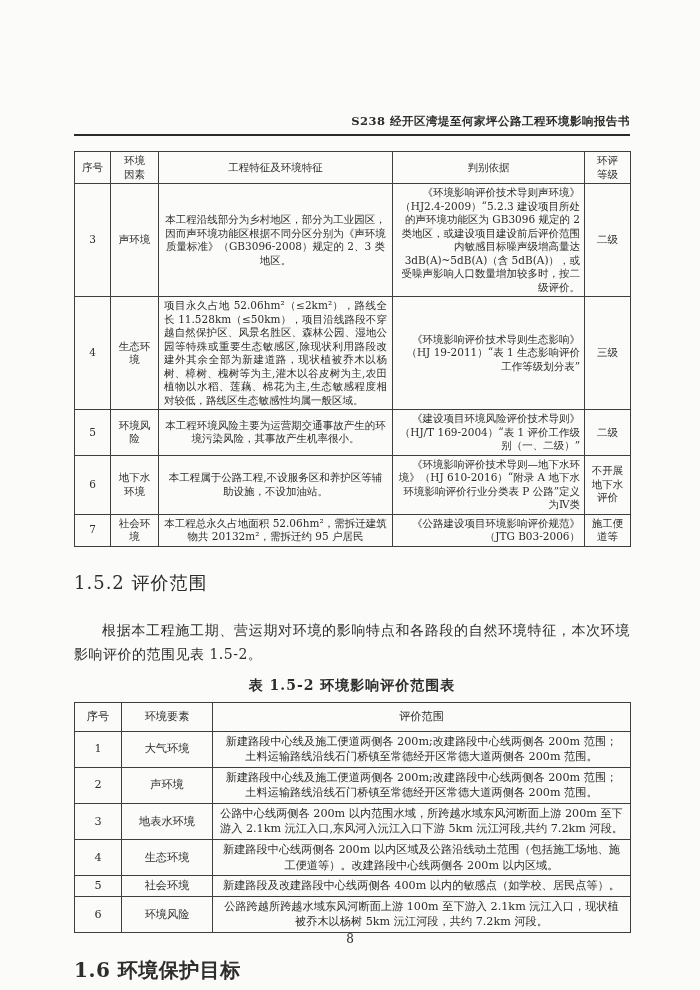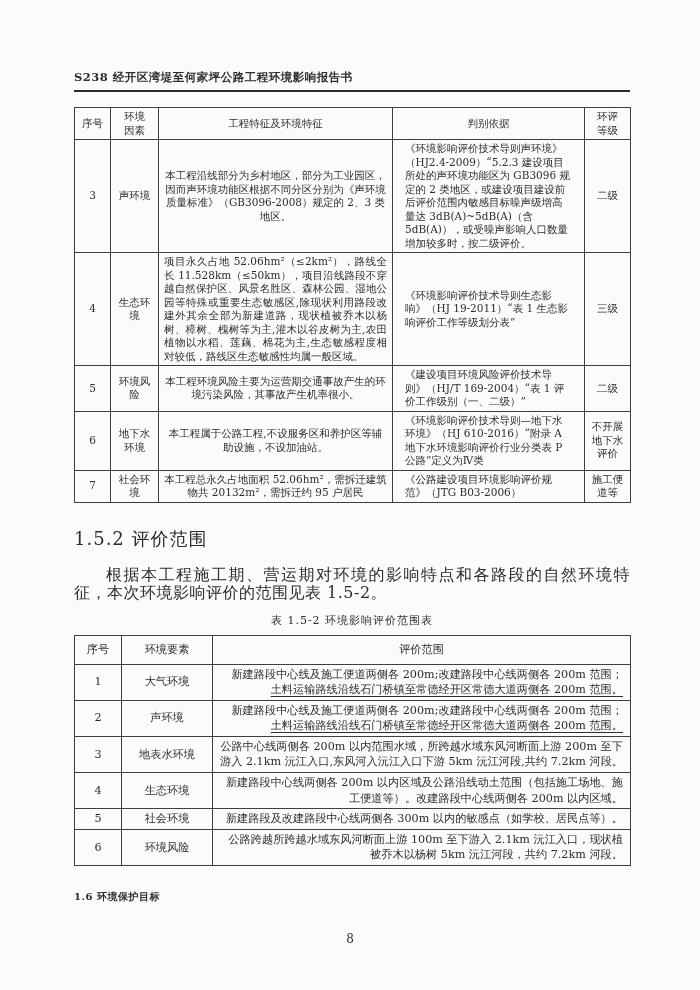--- a/index.html
+++ b/index.html
@@ -11,54 +11,55 @@
     font-family:"DejaVu Serif","Liberation Serif",serif;
     color:#2e2d2b;
     overflow:hidden;
     box-sizing:border-box;
   }
   .content { margin:0 70px 0 74px; width:556px; }
 
   .doc-header {
     padding-top:70px;
     padding-bottom:5px;
-    text-align:left;
+    text-align:right;
     font-size:11.5px;
     font-weight:600;
     letter-spacing:.5px;
     border-bottom:2px solid #2b2a28;
+    margin-top:44px;
   }
 
   table { border-collapse:collapse; table-layout:fixed; width:556px; }
   .t1 { margin-top:15px; font-size:10.5px; line-height:13.5px; border:1.5px solid #33312e; }
   .t2 { margin-top:4px;  font-size:11.2px; line-height:15.6px; border:1.5px solid #33312e; }
   th, td { border:1px solid #403e3a; vertical-align:middle; padding:2px 3px; }
   th { font-weight:400; text-align:center; white-space:pre-line; }
   .t1 th { height:26px; }
   .t2 th { height:24px; }
 
   .cell-center { text-align:center; }
-  .t1 td.col-basis { text-align:left; padding:2px 12px;margin-left:25px; }
+  .t1 td.col-basis { text-align:right; padding:2px 4px;margin-left:25px; }
   .t1 td.col-feature { text-align:center; padding:2px 5px; }
   
   .t1 tbody tr:nth-child(2) td.col-feature { text-align:justify; }
-  .t2 td.col-scope { text-align:right; padding:2px 7px; }
-  .u { display:block; text-decoration:underline; text-decoration-thickness:1px; text-underline-offset:3px; }
+  .t2 td.col-scope { text-align:center; padding:2px 7px; }
+  .u { display:block; text-decoration-thickness:1px; text-underline-offset:3px; }
 
   .sec-heading { margin-top:24px; font-size:18px; letter-spacing:1px; }
-  .sec-heading.bold { font-weight:bold; font-size:10px; letter-spacing:.5px; }
+  .sec-heading.bold { font-weight:bold; font-size:20px; letter-spacing:.5px; }
   .body-para {
-    margin:15px 0 0 0;
+    margin:23px 0 0 0;
     text-indent:2em;
-    font-size:16px;
-    line-height:18px;
+    font-size:14px;
+    line-height:24px;
     text-align:justify;
     letter-spacing:.5px;
   }
-  .tbl-caption { margin:11px 0 7px 0; text-align:center; font-weight:normal; font-size:11px; letter-spacing:1px; }
+  .tbl-caption { margin:11px 0 7px 0; text-align:center; font-weight:bold; font-size:14px; letter-spacing:1px; }
   .page-number { position:absolute; bottom:44px; left:0; width:100%; text-align:center; font-size:12px; }
 </style>
 </head>
 <body>
 
 <div class="page">
   <div class="content">
 
     <div class="doc-header">
       <span>S238 经开区湾堤至何家坪公路工程环境影响报告书</span>
@@ -156,21 +157,21 @@
             <td class="col-scope"><span class="scope-main">公路中心线两侧各 200m 以内范围水域，所跨越水域东风河断面上游 200m 至下游入 2.1km 沅江入口,东风河入沅江入口下游 5km 沅江河段,共约 7.2km 河段。</span><span class="u"></span></td>
           </tr>
           <tr>
             <td class="cell-center col-no">4</td>
             <td class="cell-center col-element">生态环境</td>
             <td class="col-scope"><span class="scope-main">新建路段中心线两侧各 200m 以内区域及公路沿线动土范围（包括施工场地、施工便道等）。改建路段中心线两侧各 200m 以内区域。</span><span class="u"></span></td>
           </tr>
           <tr>
             <td class="cell-center col-no">5</td>
             <td class="cell-center col-element">社会环境</td>
-            <td class="col-scope"><span class="scope-main">新建路段及改建路段中心线两侧各 300m 以内的敏感点（如学校、居民点等）。</span><span class="u"></span></td>
+            <td class="col-scope"><span class="scope-main">新建路段及改建路段中心线两侧各 400m 以内的敏感点（如学校、居民点等）。</span><span class="u"></span></td>
           </tr>
           <tr>
             <td class="cell-center col-no">6</td>
             <td class="cell-center col-element">环境风险</td>
             <td class="col-scope"><span class="scope-main">公路跨越所跨越水域东风河断面上游 100m 至下游入 2.1km 沅江入口，现状植被乔木以杨树 5km 沅江河段，共约 7.2km 河段。</span><span class="u"></span></td>
           </tr>
         </tbody>
     </table>
 
     <div class="sec-heading bold">1.6 环境保护目标</div>

